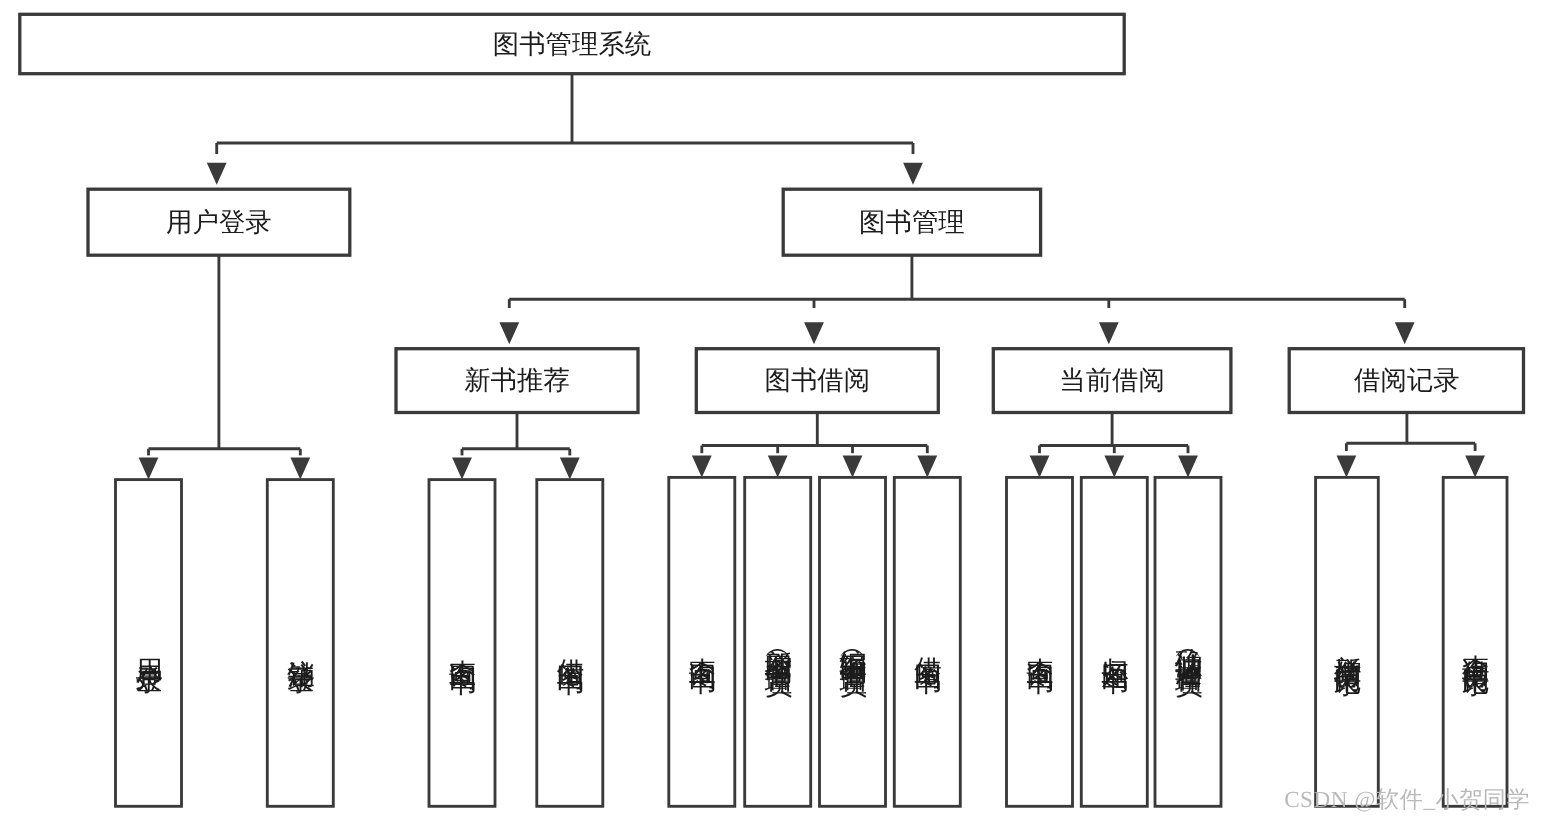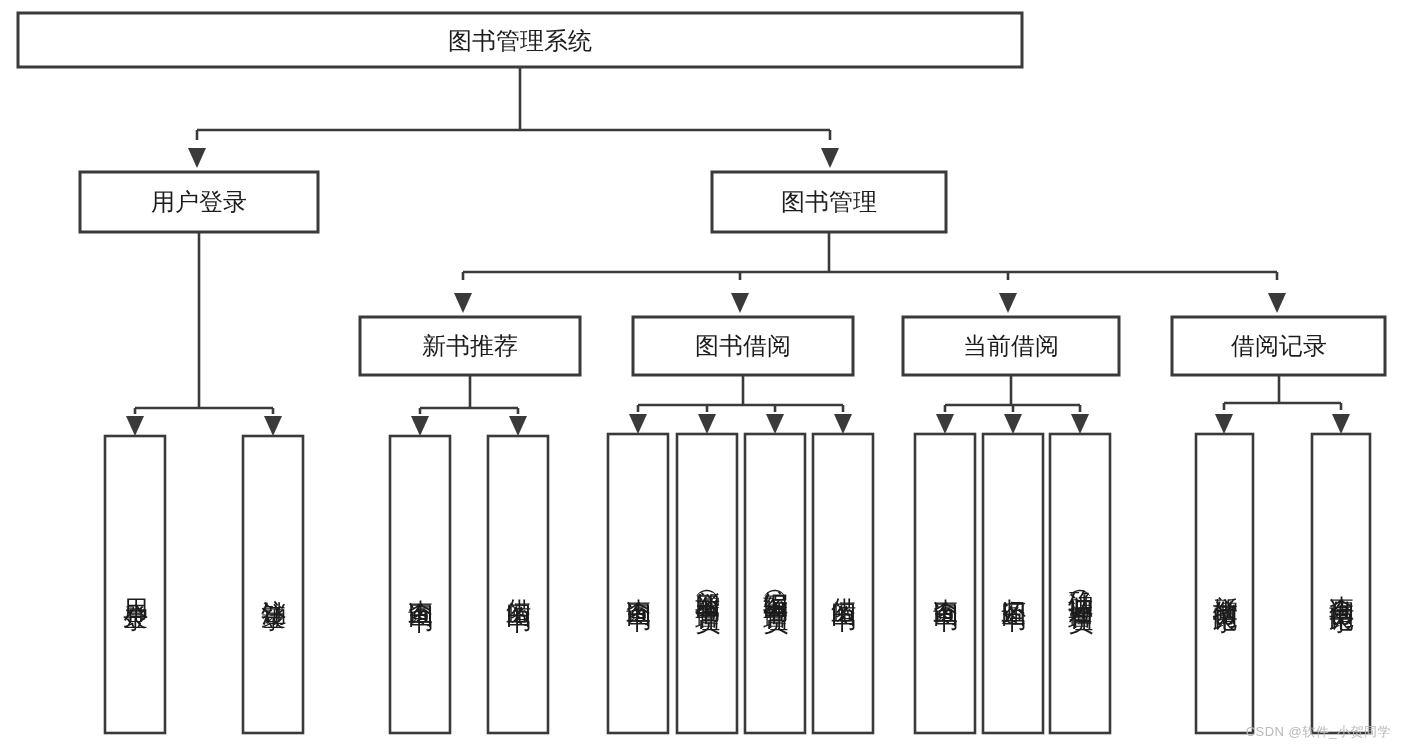--- a/index.html
+++ b/index.html
@@ -65,22 +65,22 @@
     display: flex;
     align-items: center;
     justify-content: center;
     white-space: nowrap;
     pointer-events: none;
   }
   .watermark {
     position: absolute;
     right: 14px;
     bottom: 6px;
-    font-family: Liberation Sans, sans-serif;
-    font-size: 13px;
+    font-family: Liberation Serif, serif;
+    font-size: 21px;
     color: #b9b9b9;
     letter-spacing: 0.5px;
     white-space: nowrap;
   }
 </style>
 </head>
 <body>
 
 <div id="diagram-root">
 

